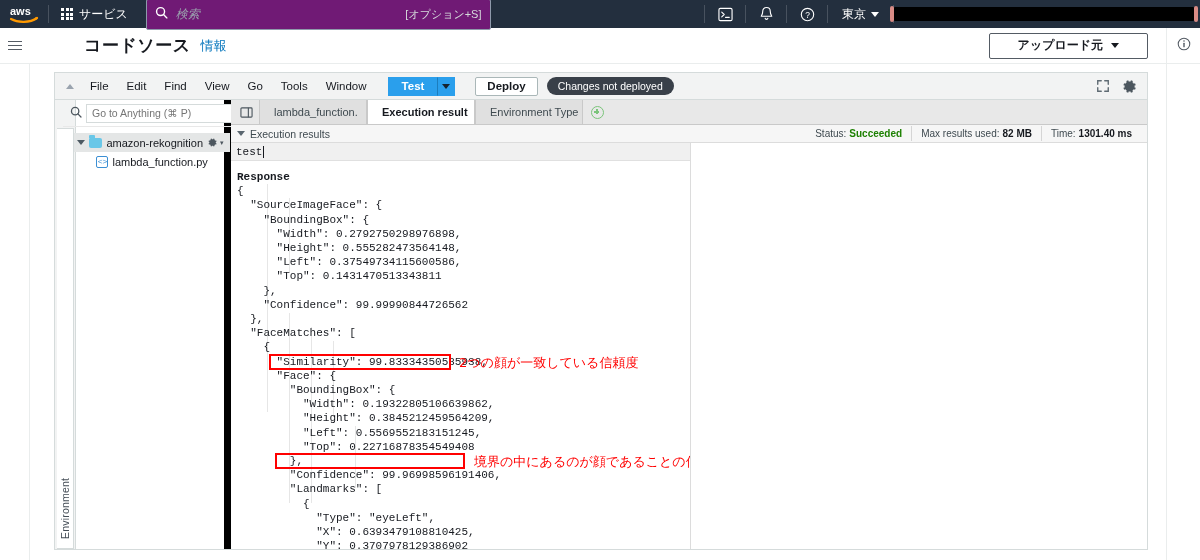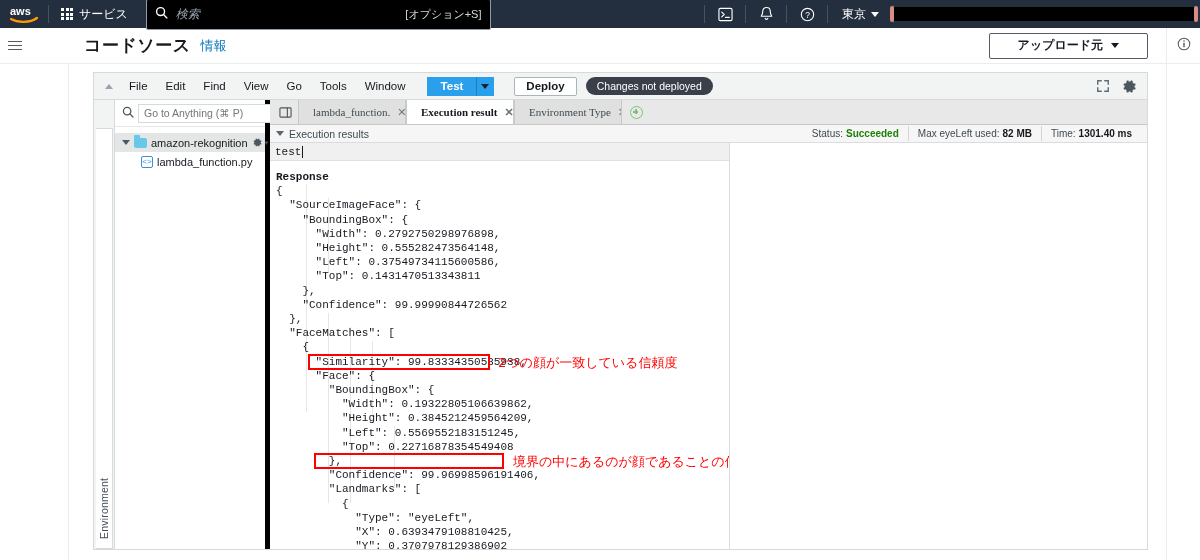--- a/index.html
+++ b/index.html
@@ -54,21 +54,21 @@
     grid-template-rows: repeat(3, 3px);
     gap: 1.5px;
   }
   .grid-icon i { background: #ffffff; display: block; width: 3px; height: 3px; }
   .search-wrap {
     flex: 1 1 auto;
     display: flex;
     align-items: center;
     height: 31px;
     margin: 0 8px 0 6px;
-    background: #000000;
+    background: #701a75;
     border: 1px solid #8f9aab;
     border-radius: 2px;
     padding: 0 8px;
     max-width: 410px;
     position: relative;
   }
   .search-wrap .mag { flex: 0 0 auto; margin-right: 8px; }
   .search-input-txt {
     flex: 1 1 auto;
     color: #9aa3ae;
@@ -205,21 +205,20 @@
     align-self: stretch;
     display: flex;
     justify-content: center;
     padding-top: 9px;
   }
 
   
   .page-body {
     display: flex;
     height: calc(560px - 28px - 36px);
-    padding-left: 39px;
   }
   .body-left-gutter {
     width: 30px;
     flex: 0 0 auto;
     background: #ffffff;
     border-right: 1px solid #eaeded;
   }
   .ide-outer {
     flex: 1 1 auto;
     padding: 8px 18px 10px 24px;
@@ -374,23 +373,24 @@
     background: #ffffff;
     border: 1px solid #d5dbdb;
     border-right: none;
     padding: 9px 2px;
     cursor: pointer;
   }
   .explorer {
     width: 155px;
     flex: 0 0 auto;
     background: #ffffff;
-    border-right: 5px solid #000000;
+    border-right: 7px solid #000000;
     display: flex;
     flex-direction: column;
+    align-items: center;
   }
   .explorer-search {
     height: 27px;
     display: flex;
     align-items: center;
     border-bottom: 1px solid #e8e8e8;
     padding: 0 4px;
     gap: 4px;
   }
   .explorer-search .mag2 { flex: 0 0 auto; padding-left: 3px; }
@@ -461,21 +461,20 @@
     background: #ffffff;
   }
   .tabbar {
     height: 25px;
     background: #e8e8e8;
     display: flex;
     align-items: flex-end;
     border-bottom: 1px solid #c9c9c9;
     flex: 0 0 auto;
     padding-left: 2px;
-    font-family: Liberation Serif, serif;
   }
   .tab-ico-btn {
     width: 26px; height: 24px;
     display: flex; align-items: center; justify-content: center;
     cursor: pointer;
   }
   .tab {
     height: 24px;
     display: flex;
     align-items: center;
@@ -859,21 +858,21 @@
             <div class="results-label">
               <span class="tw2"></span>
               <span>Execution results</span>
             </div>
             <div class="status-chips">
               <div class="chip">
                 <span>Status:</span>
                 <span class="ok">Succeeded</span>
               </div>
               <div class="chip">
-                <span>Max eyeLeft used:</span>
+                <span>Max results used:</span>
                 <b>82 MB</b>
               </div>
               <div class="chip">
                 <span>Time:</span>
                 <b>1301.40 ms</b>
               </div>
             </div>
           </div>
 
           <div class="console-split">

